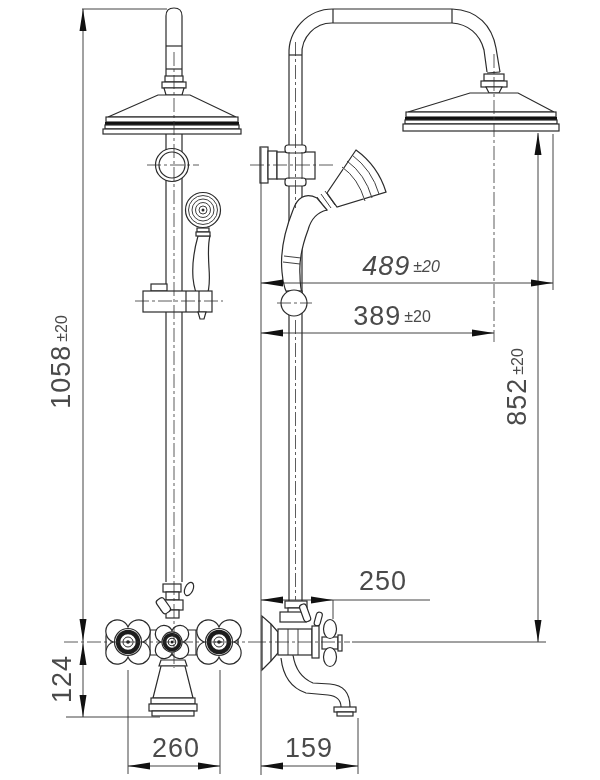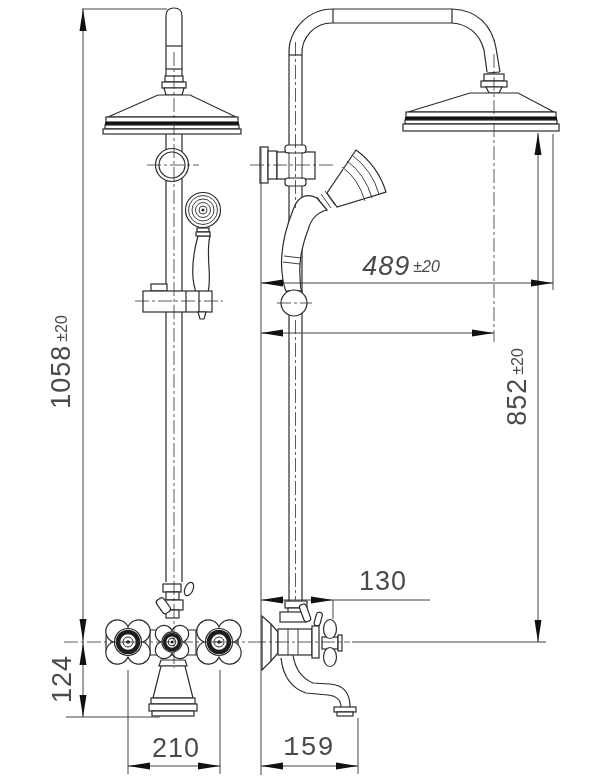--- a/index.html
+++ b/index.html
@@ -251,33 +251,36 @@
 </svg>
 
   <div class="dim-label rot" style="left:61px;top:362px;">
     <span class="val">1058</span><span class="tol">±20</span>
   </div>
 
   <div class="dim-label" style="left:401px;top:266px;font-style:italic;">
     <span class="val">489</span><span class="tol">±20</span>
   </div>
 
+  <div class="dim-label" style="left:392px;top:316px;">
+    <span class="val">389</span><span class="tol">±20</span>
+  </div>
 
   <div class="dim-label rot" style="left:517px;top:387px;">
     <span class="val">852</span><span class="tol">±20</span>
   </div>
 
   <div class="dim-label" style="left:383px;top:581px;">
-    <span class="val">130</span>
+    <span class="val">250</span>
   </div>
 
   <div class="dim-label rot" style="left:62px;top:679px;">
     <span class="val">124</span>
   </div>
 
   <div class="dim-label" style="left:176px;top:748px;">
-    <span class="val">210</span>
-  </div>
-
-  <div class="dim-label" style="left:309px;top:748px;font-family:Liberation Mono, monospace;">
+    <span class="val">260</span>
+  </div>
+
+  <div class="dim-label" style="left:309px;top:748px;">
     <span class="val">159</span>
   </div>
 </div>
 
 </body></html>

